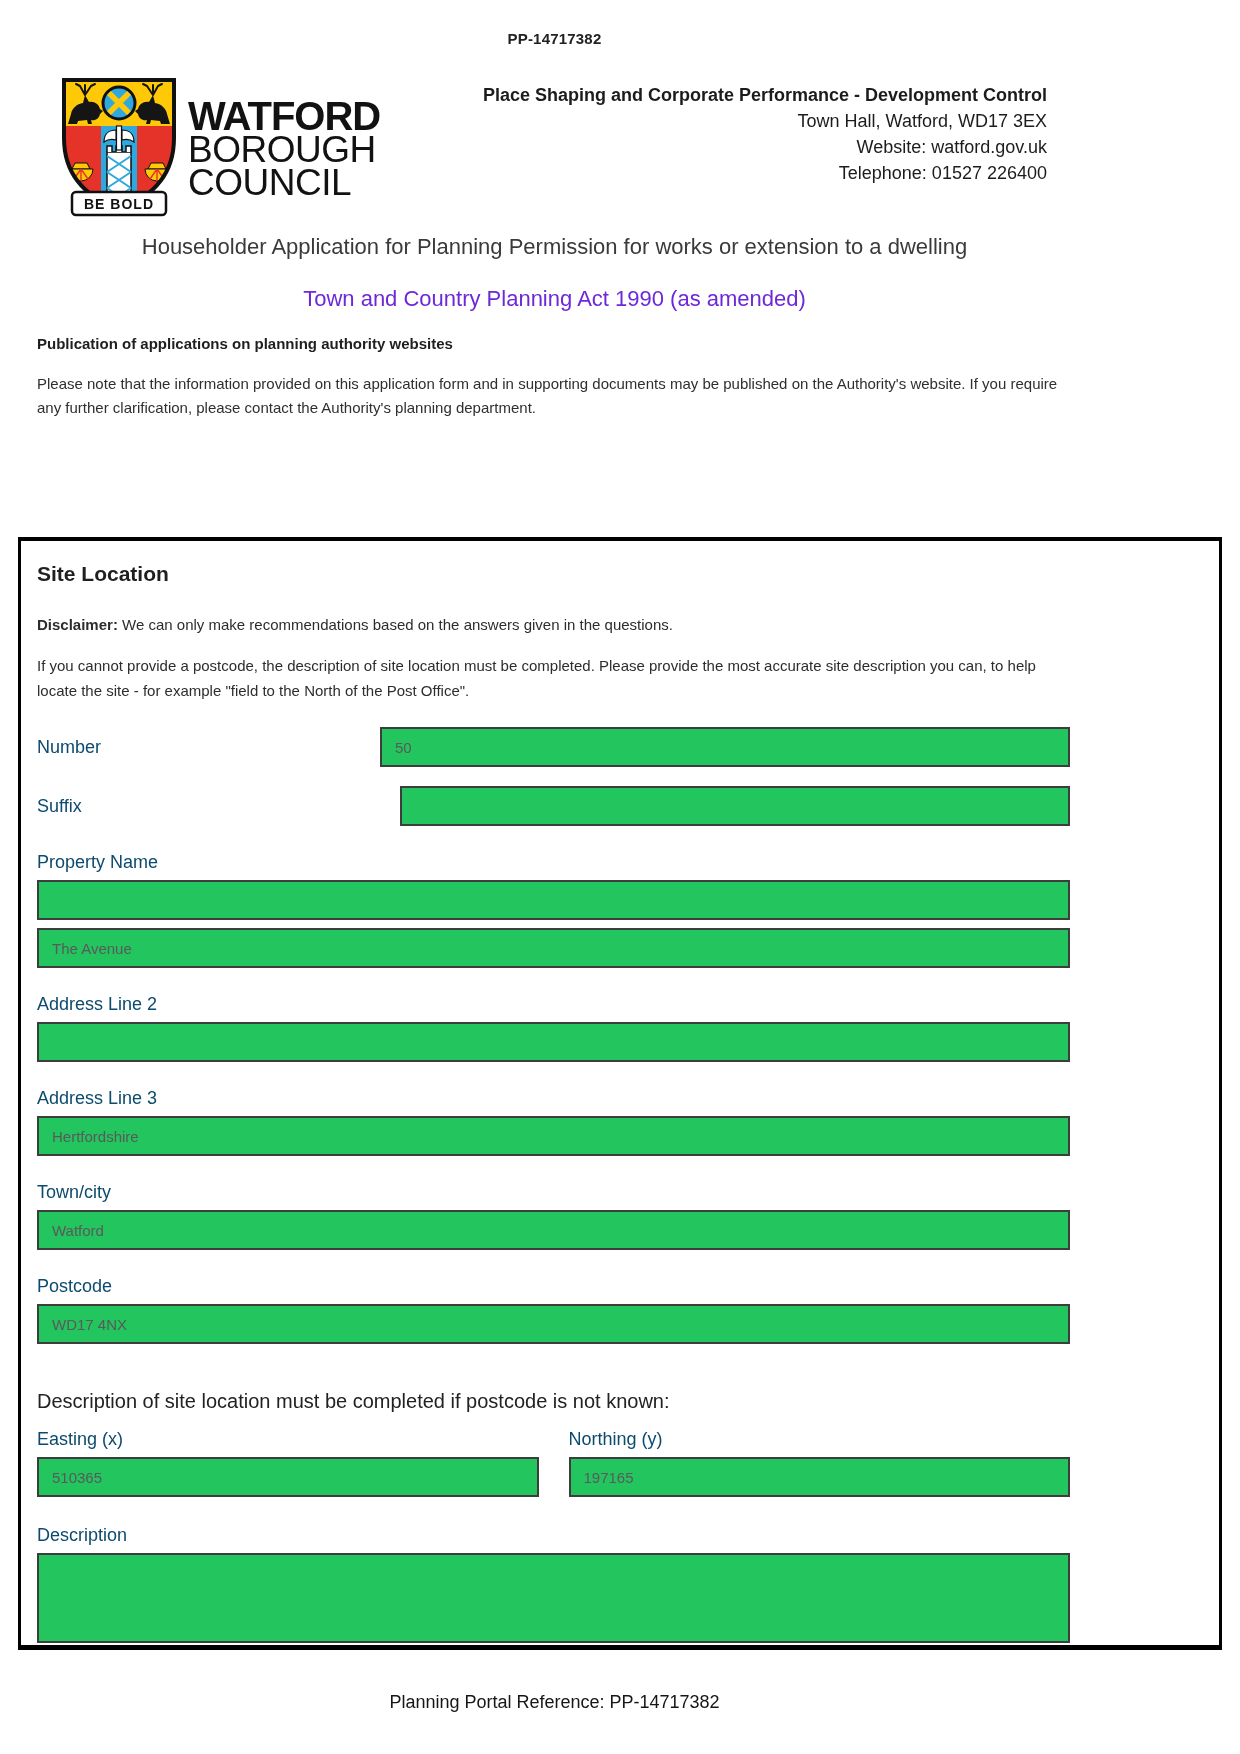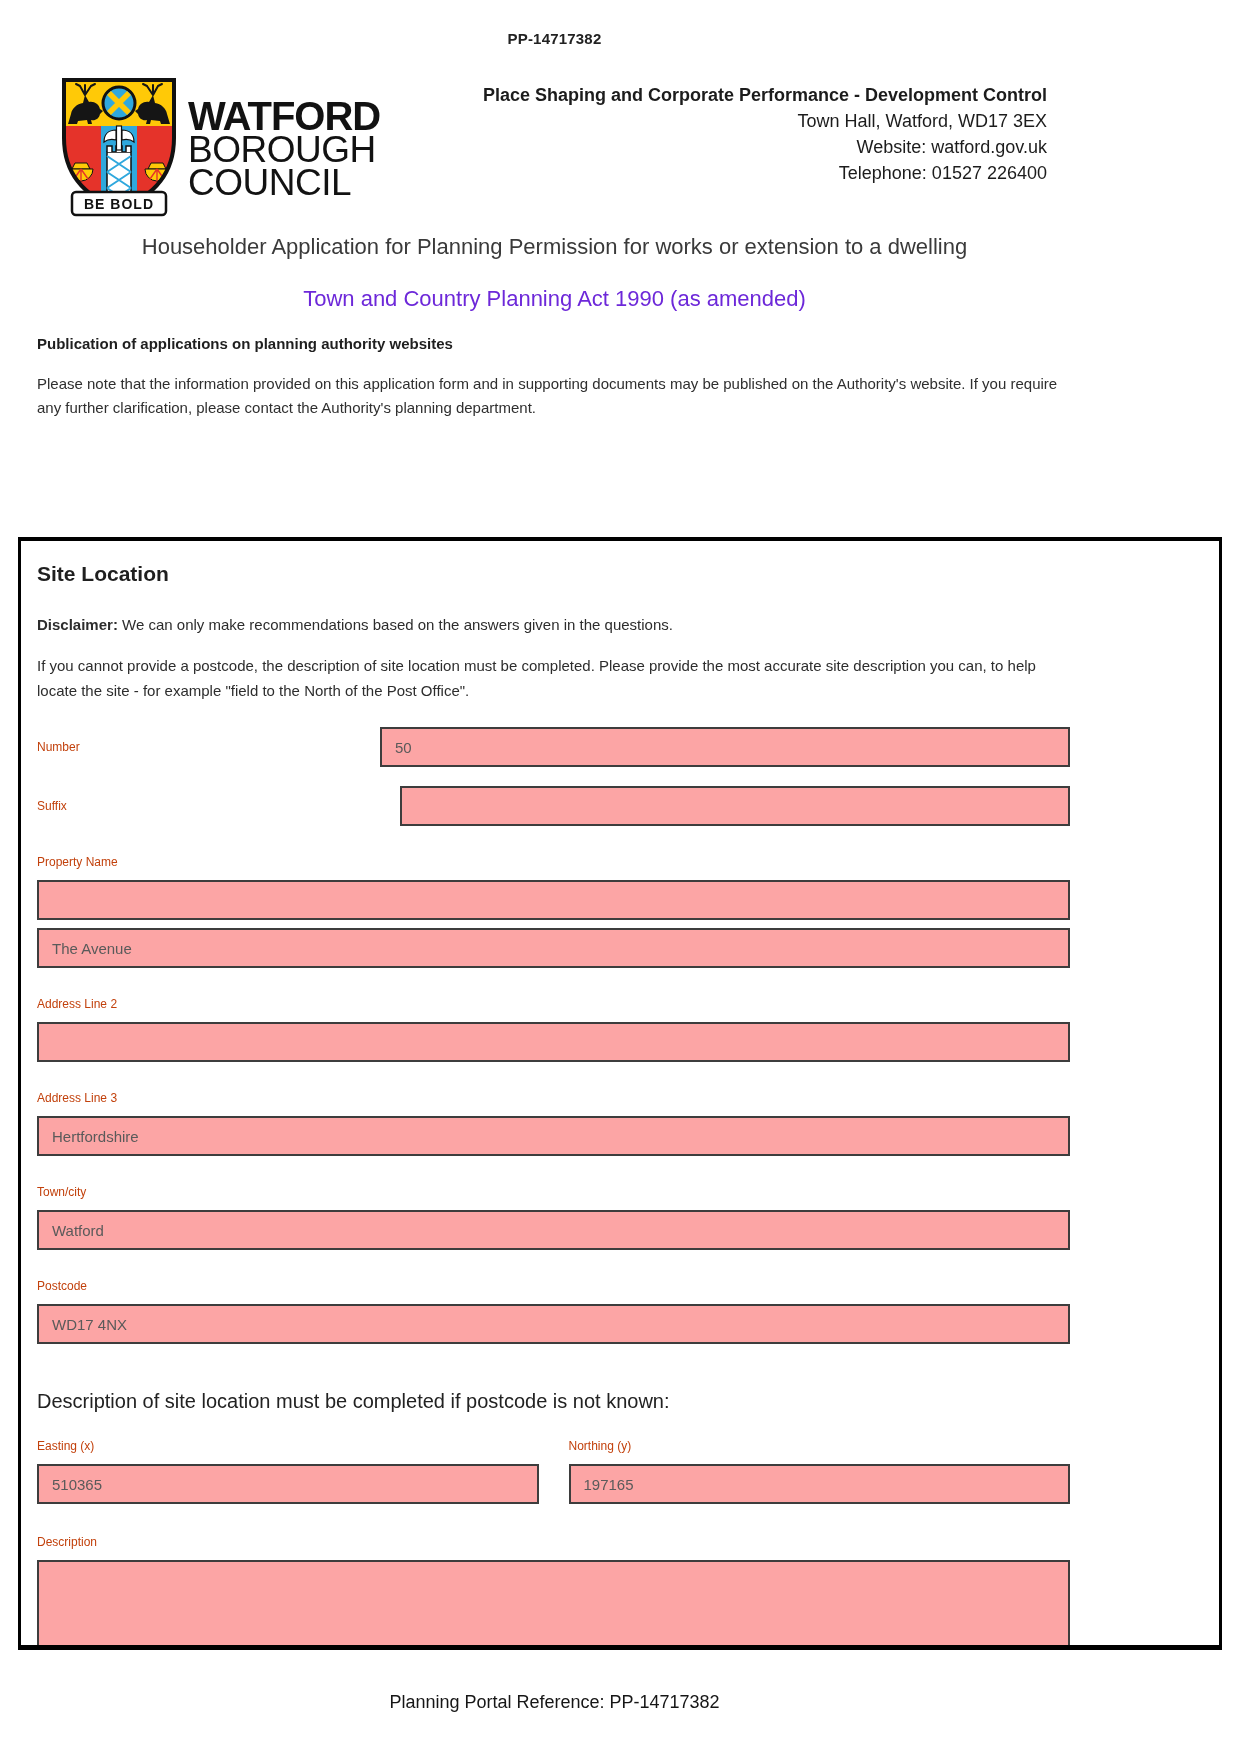--- a/index.html
+++ b/index.html
@@ -22,34 +22,34 @@
     font-size:22px;color:#6d28d9;}
   .pub-heading{position:absolute;top:335px;left:37px;font-size:15px;font-weight:700;color:#1f1f1f;}
   .pub-body{position:absolute;top:372px;left:37px;width:1032px;font-size:15px;
     line-height:24px;color:#2f2f2f;}
   .site-box{position:absolute;left:18px;top:537px;width:1204px;height:1113px;
     box-sizing:border-box;border:3px solid #000;border-top-width:4px;border-bottom-width:5px;
     padding:20px 149px 0 16px;overflow:hidden;background:#fff;}
   .site-heading{font-size:21px;font-weight:700;line-height:26px;color:#1f1f1f;}
   .disclaimer{margin-top:26px;font-size:15px;line-height:24px;color:#2d2d2d;}
   .intro{margin-top:16px;font-size:15px;line-height:25px;color:#2d2d2d;}
-  .lbl{font-size:12px;line-height:20px;color:#c2410c;}
+  .lbl{font-size:18px;line-height:20px;color:#0c4a6e;}
   input.box, textarea.box{
-    border:2px solid #3d3d3d;background:#fca5a5;box-sizing:border-box;
+    border:2px solid #3d3d3d;background:#22c55e;box-sizing:border-box;
     font-family:"Liberation Sans", sans-serif;font-size:15px;color:#5a5a5a;
     padding:0 13px;height:40px;border-radius:0;outline:none;display:block;
   }
   .inline-field{display:flex;margin-top:24px;}
   .inline-field.second{margin-top:19px;gap:20px;}
   .inline-field .lbl{width:343px;flex:none;padding-top:10px;}
   .inline-field input.box{flex:1;min-width:0;}
   .stack .lbl{margin-top:26px;}
   .stack input.box{width:100%;margin-top:8px;}
   .desc-heading{margin-top:44px;font-size:20px;font-weight:400;line-height:26px;color:#222;}
-  .coord-row{display:flex;gap:30px;margin-top:22px;}
+  .coord-row{display:flex;gap:30px;margin-top:15px;}
   .coord-col{flex:1;min-width:0;}
   .coord-col input.box{width:100%;margin-top:8px;}
   .desc-label{margin-top:28px;}
   textarea.box{width:100%;height:90px;margin-top:8px;resize:none;padding-top:10px;}
   .footer{position:absolute;top:1692px;left:37px;width:1035px;text-align:center;
     font-size:18px;color:#161616;}
 </style>
 </head>
 <body>
 

